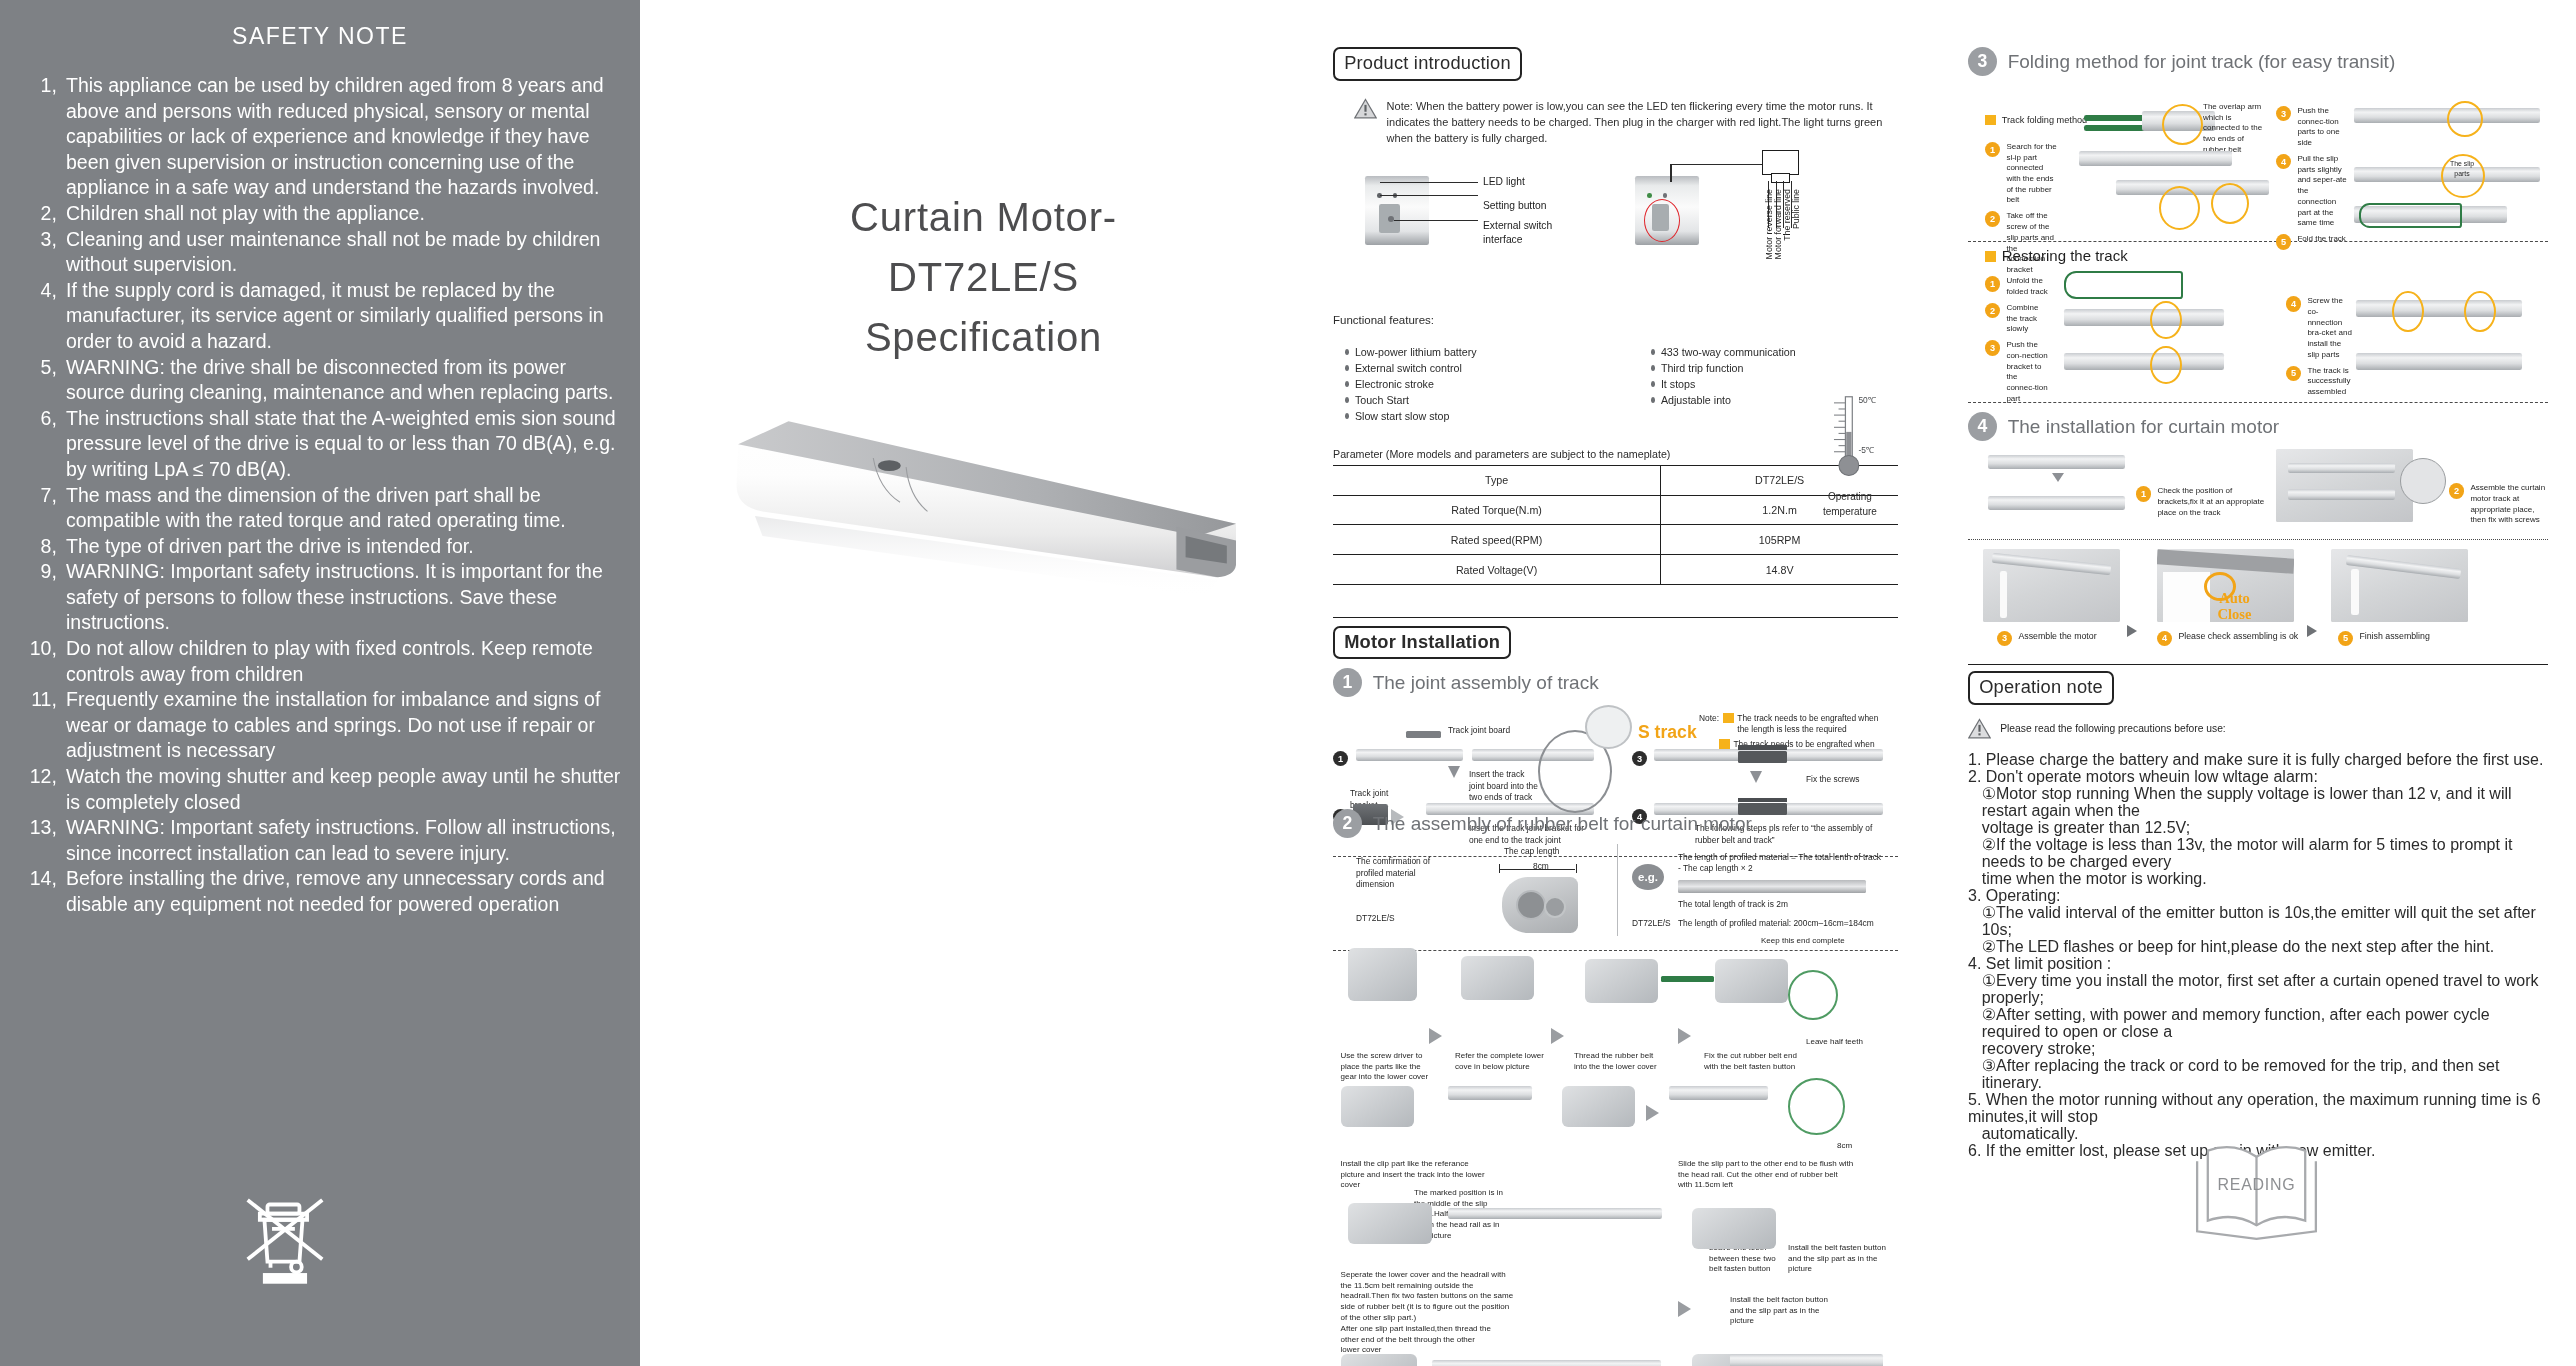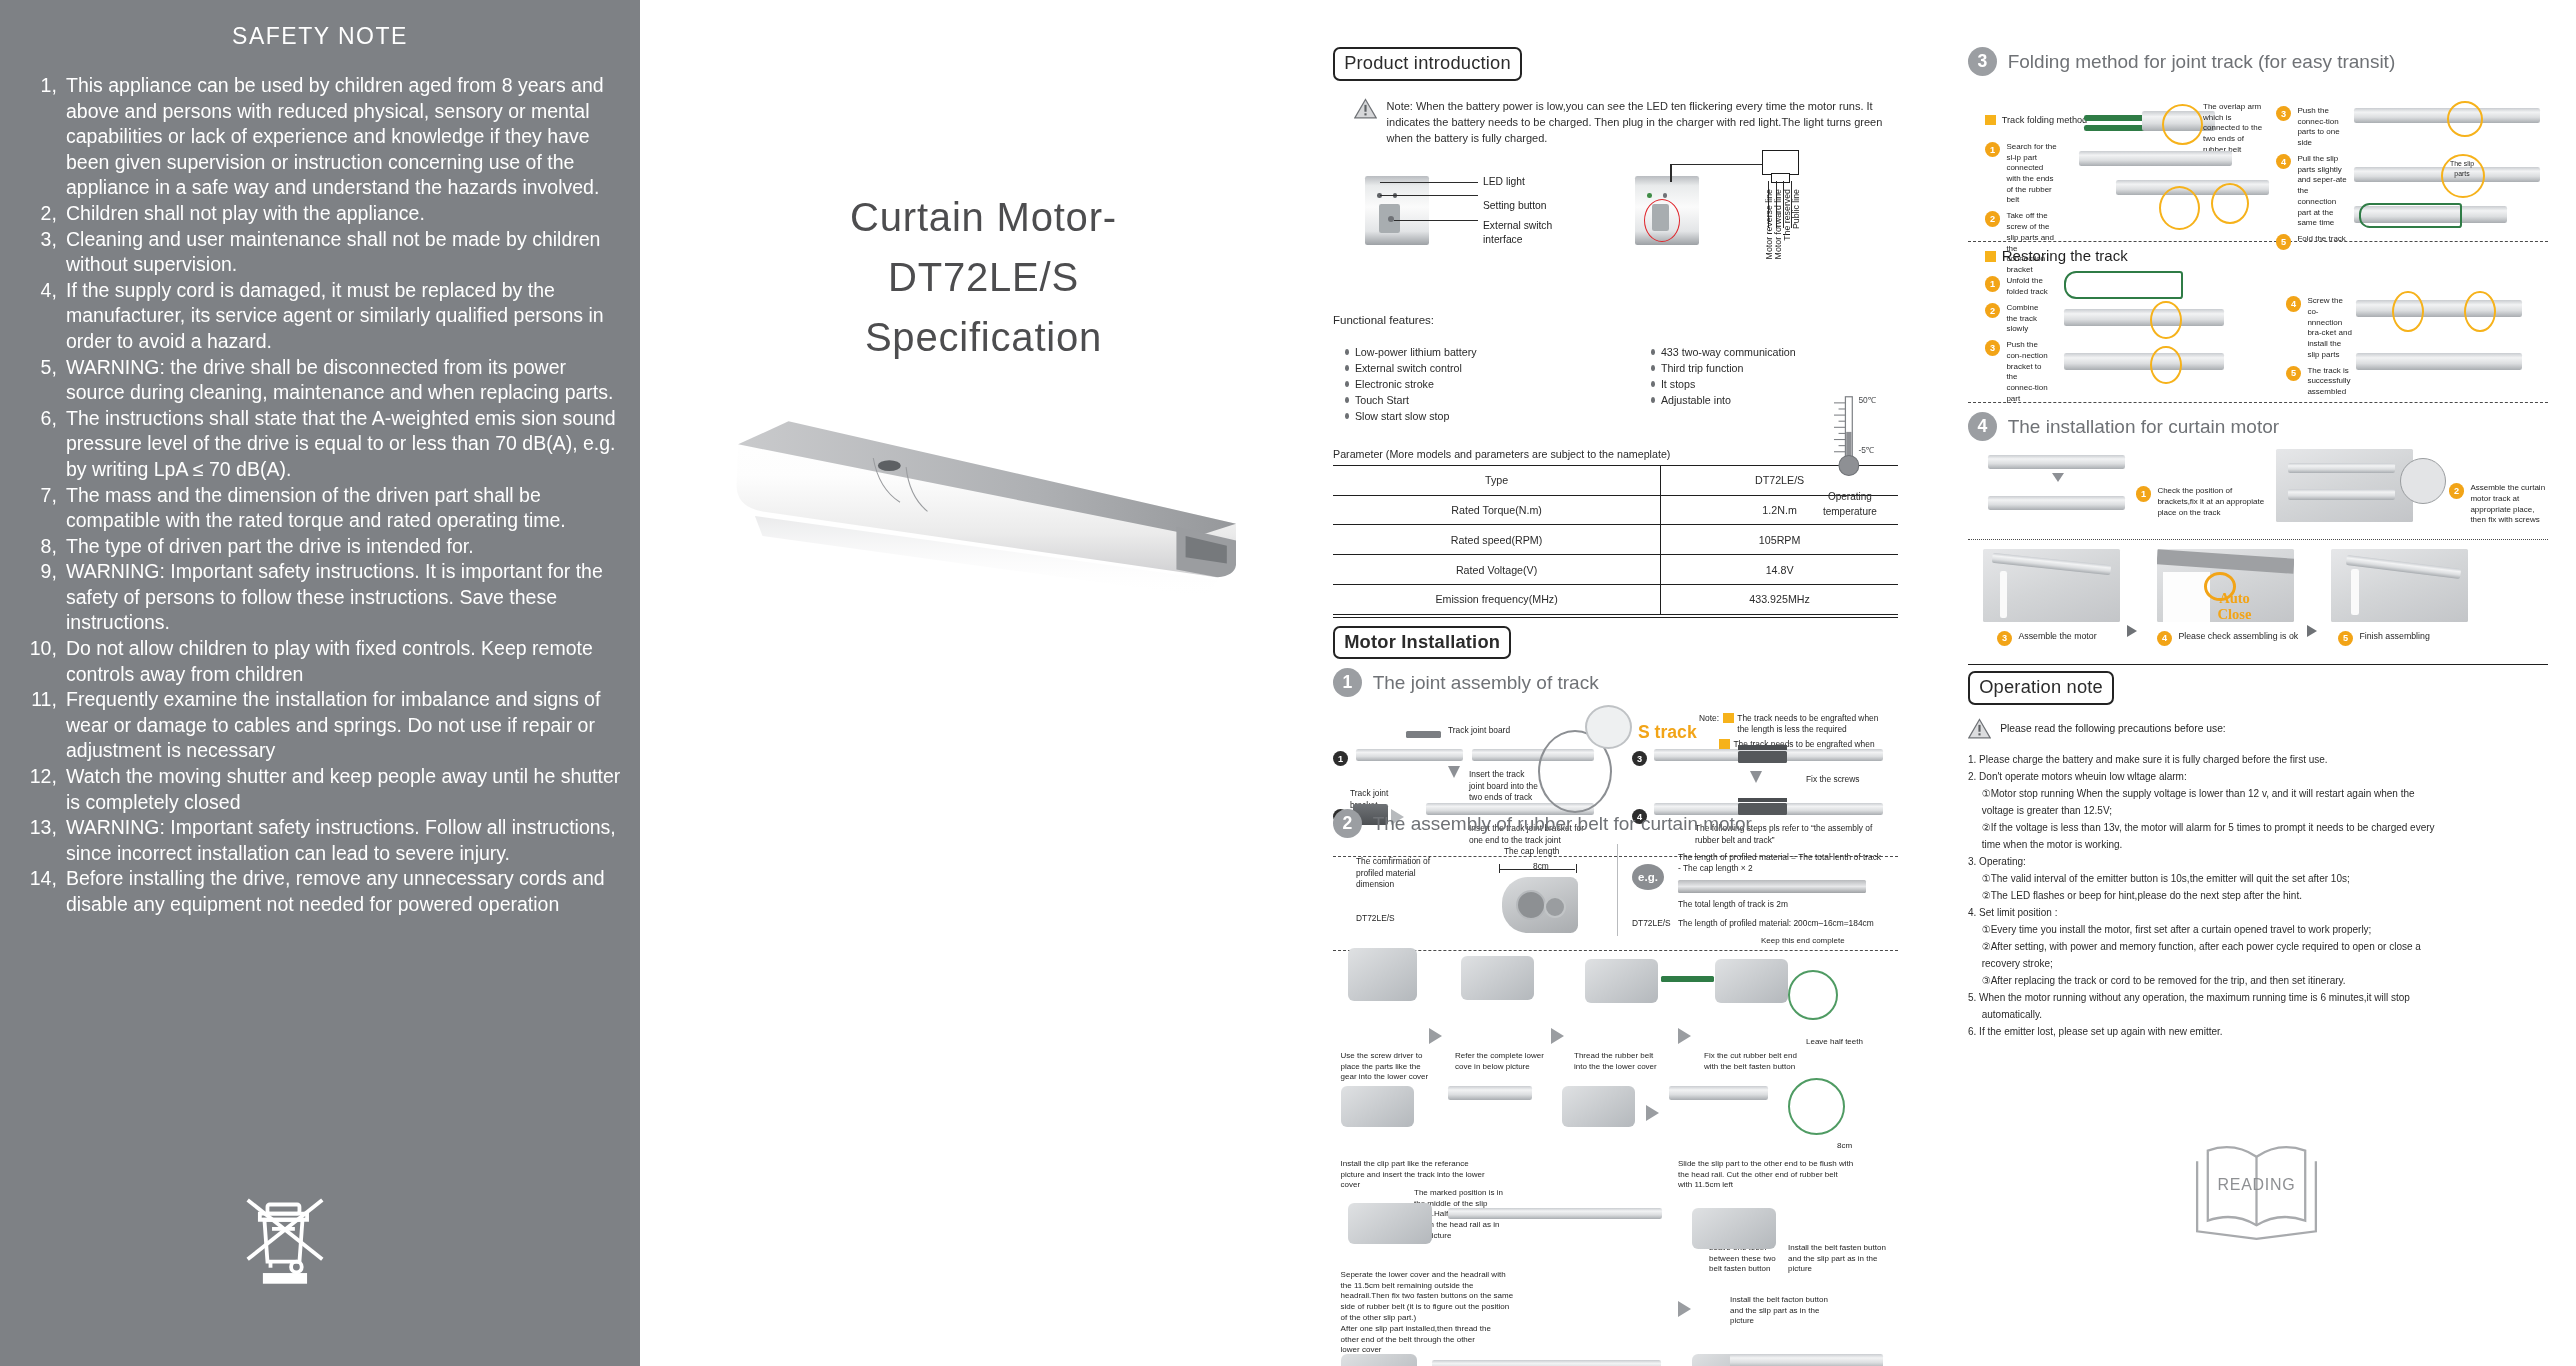--- a/index.html
+++ b/index.html
@@ -84,21 +84,21 @@
   .belt-green{background:#2f7c46;height:3.8px;border-radius:1.5px;}
 
   
   .col-right{position:absolute;left:1968px;top:47px;width:580px;}
   .r-cap{font-size:8px;color:#1f1f1f;line-height:10.7px;}
   .r-row{display:flex;align-items:flex-start;gap:6.1px;margin-top:5.3px;}
   .photo{background:linear-gradient(160deg,#e6e7e9 0%,#d3d5d7 50%,#c3c5c8 100%);border-radius:1.5px;position:relative;overflow:hidden;}
   .auto-close{position:absolute;font-size:14.5px;font-weight:700;color:#f2a417;line-height:16px;text-align:center;}
   .opnote{position:absolute;left:1968px;top:664px;width:580px;}
   .op-list{margin:10.7px 0 0 0;padding:0;list-style:none;}
-  .op-list li{font-size:10px;color:#2b2b2b;line-height:17px;}
+  .op-list li{font-size:16px;color:#2b2b2b;line-height:17px;}
   .op-sub{padding-left:13.7px;}
   .reading{position:absolute;left:2188px;top:1135px;width:137px;height:115px;}
   .op-warn{display:flex;align-items:center;gap:9.2px;margin-top:13.7px;}
 </style>
 </head>
 <body>
 
 <div id="page">
 
   <div class="safety-panel">
@@ -315,24 +315,20 @@
             <td class="k">Rated Torque(N.m)</td>
             <td>1.2N.m</td>
           </tr>
           <tr>
             <td class="k">Rated speed(RPM)</td>
             <td>105RPM</td>
           </tr>
           <tr>
             <td class="k">Rated Voltage(V)</td>
             <td>14.8V</td>
-          </tr>
-          <tr>
-            <td class="k">Emission frequency(MHz)</td>
-            <td>433.925MHz</td>
           </tr>
         </tbody>
       </table>
   </div>
 
   <div class="col-motor">
     <div class="solidline" style="margin-bottom:7.6px;"></div>
     <div class="sec-label bold">Motor Installation</div>
 
     <div class="step-head" style="margin-top:9.2px;">

